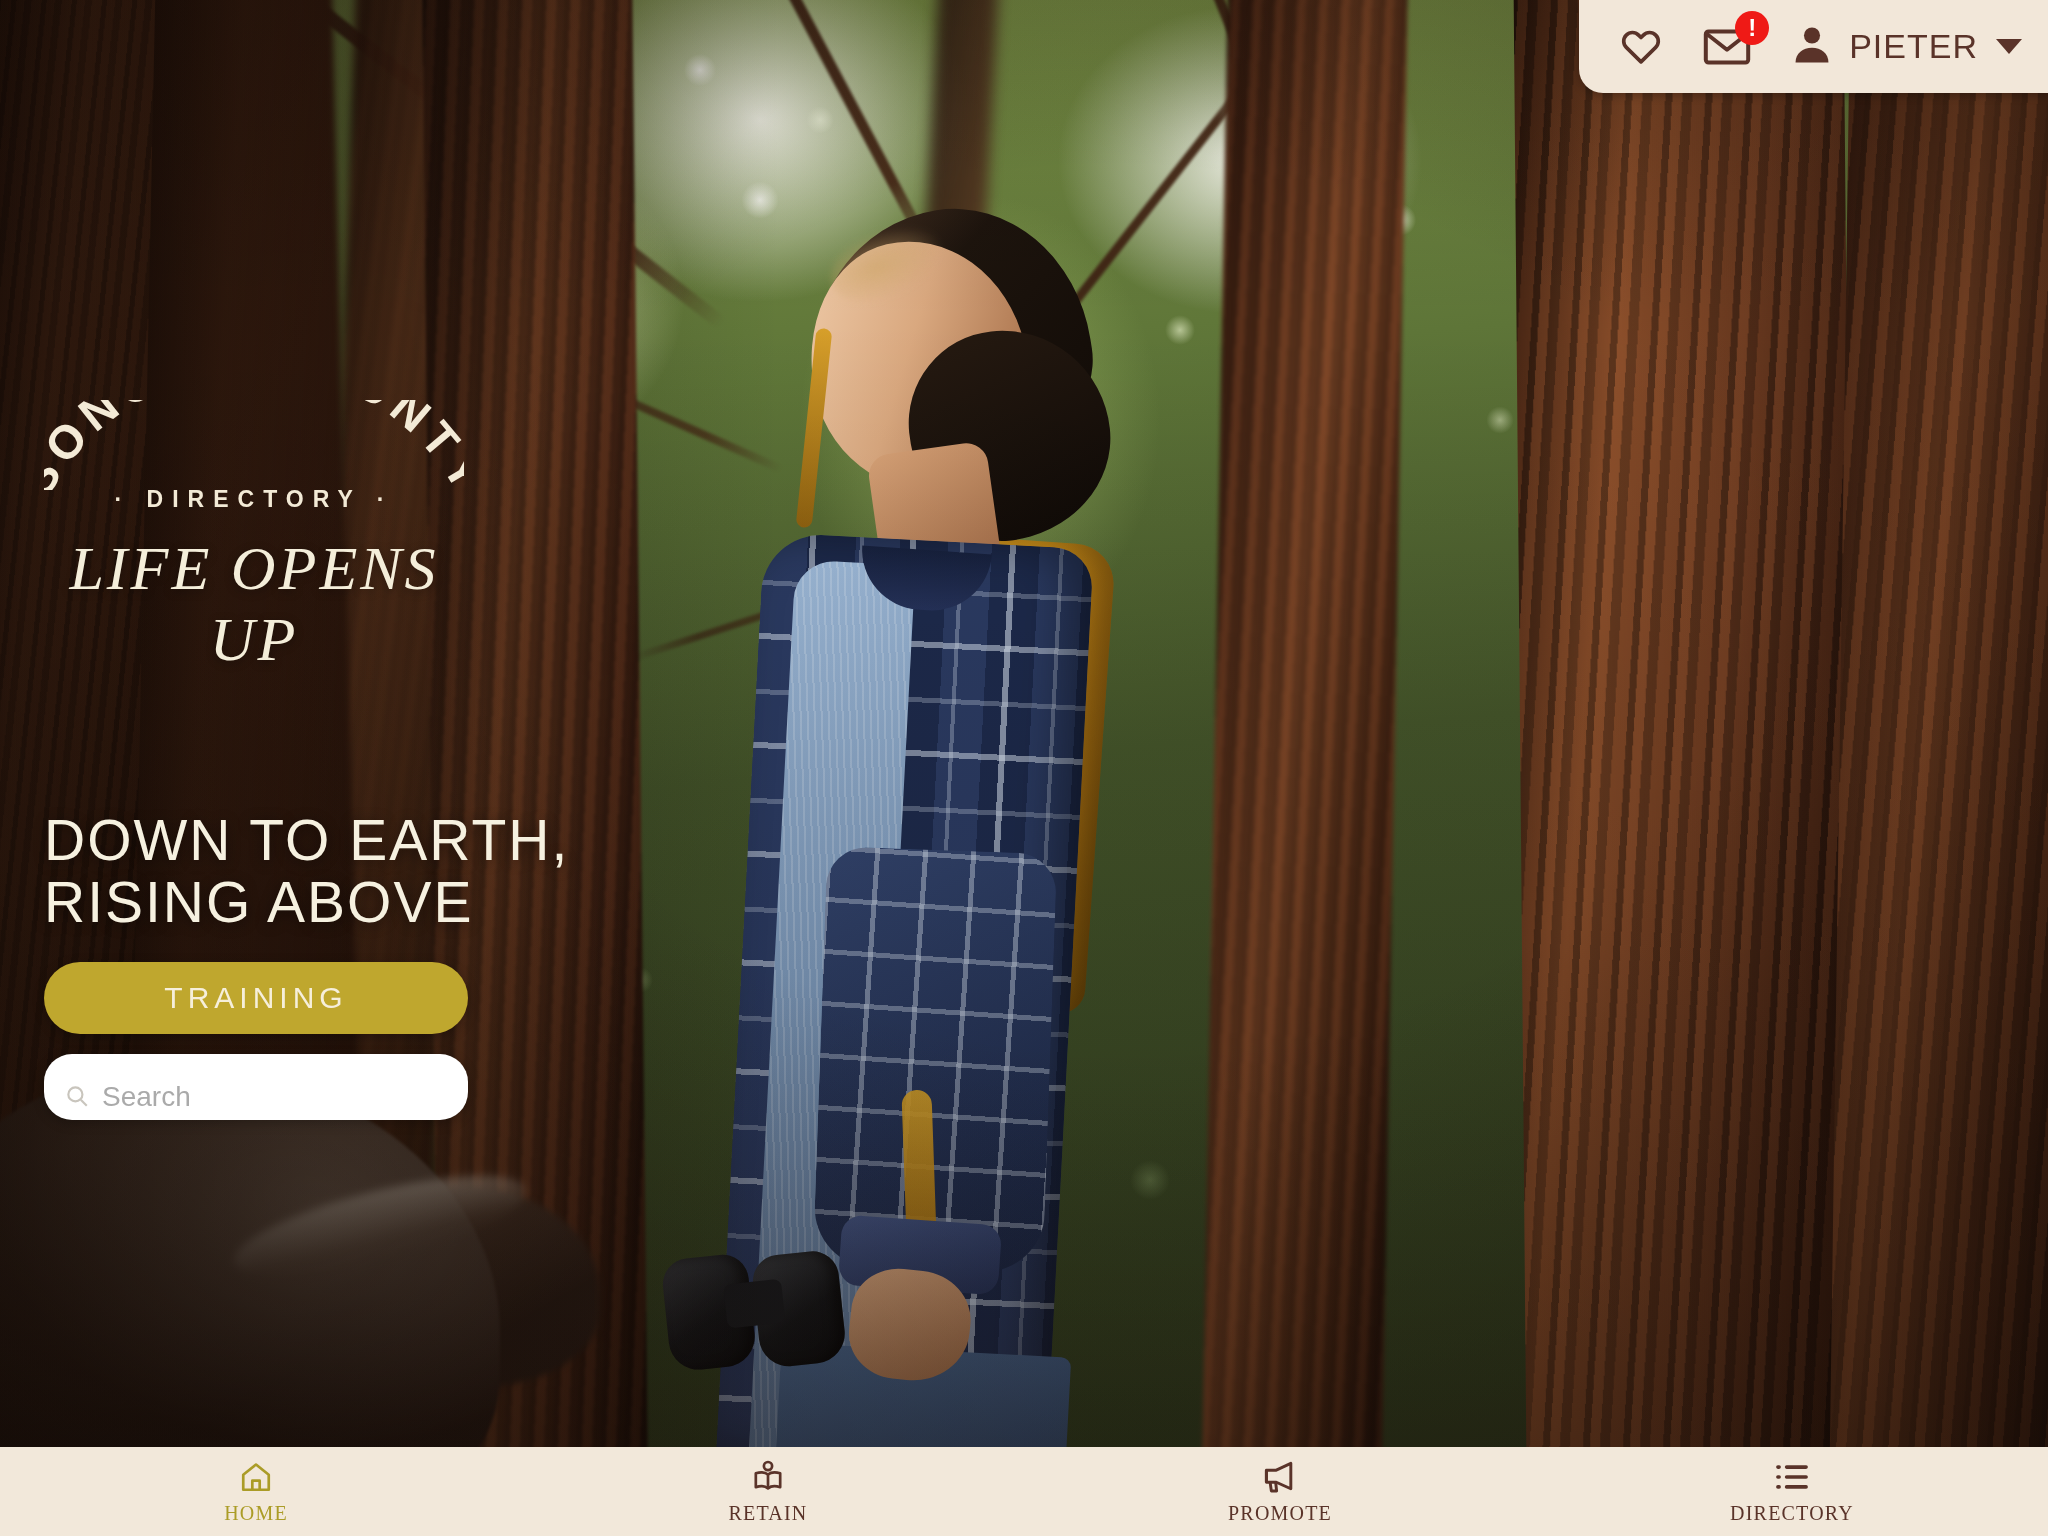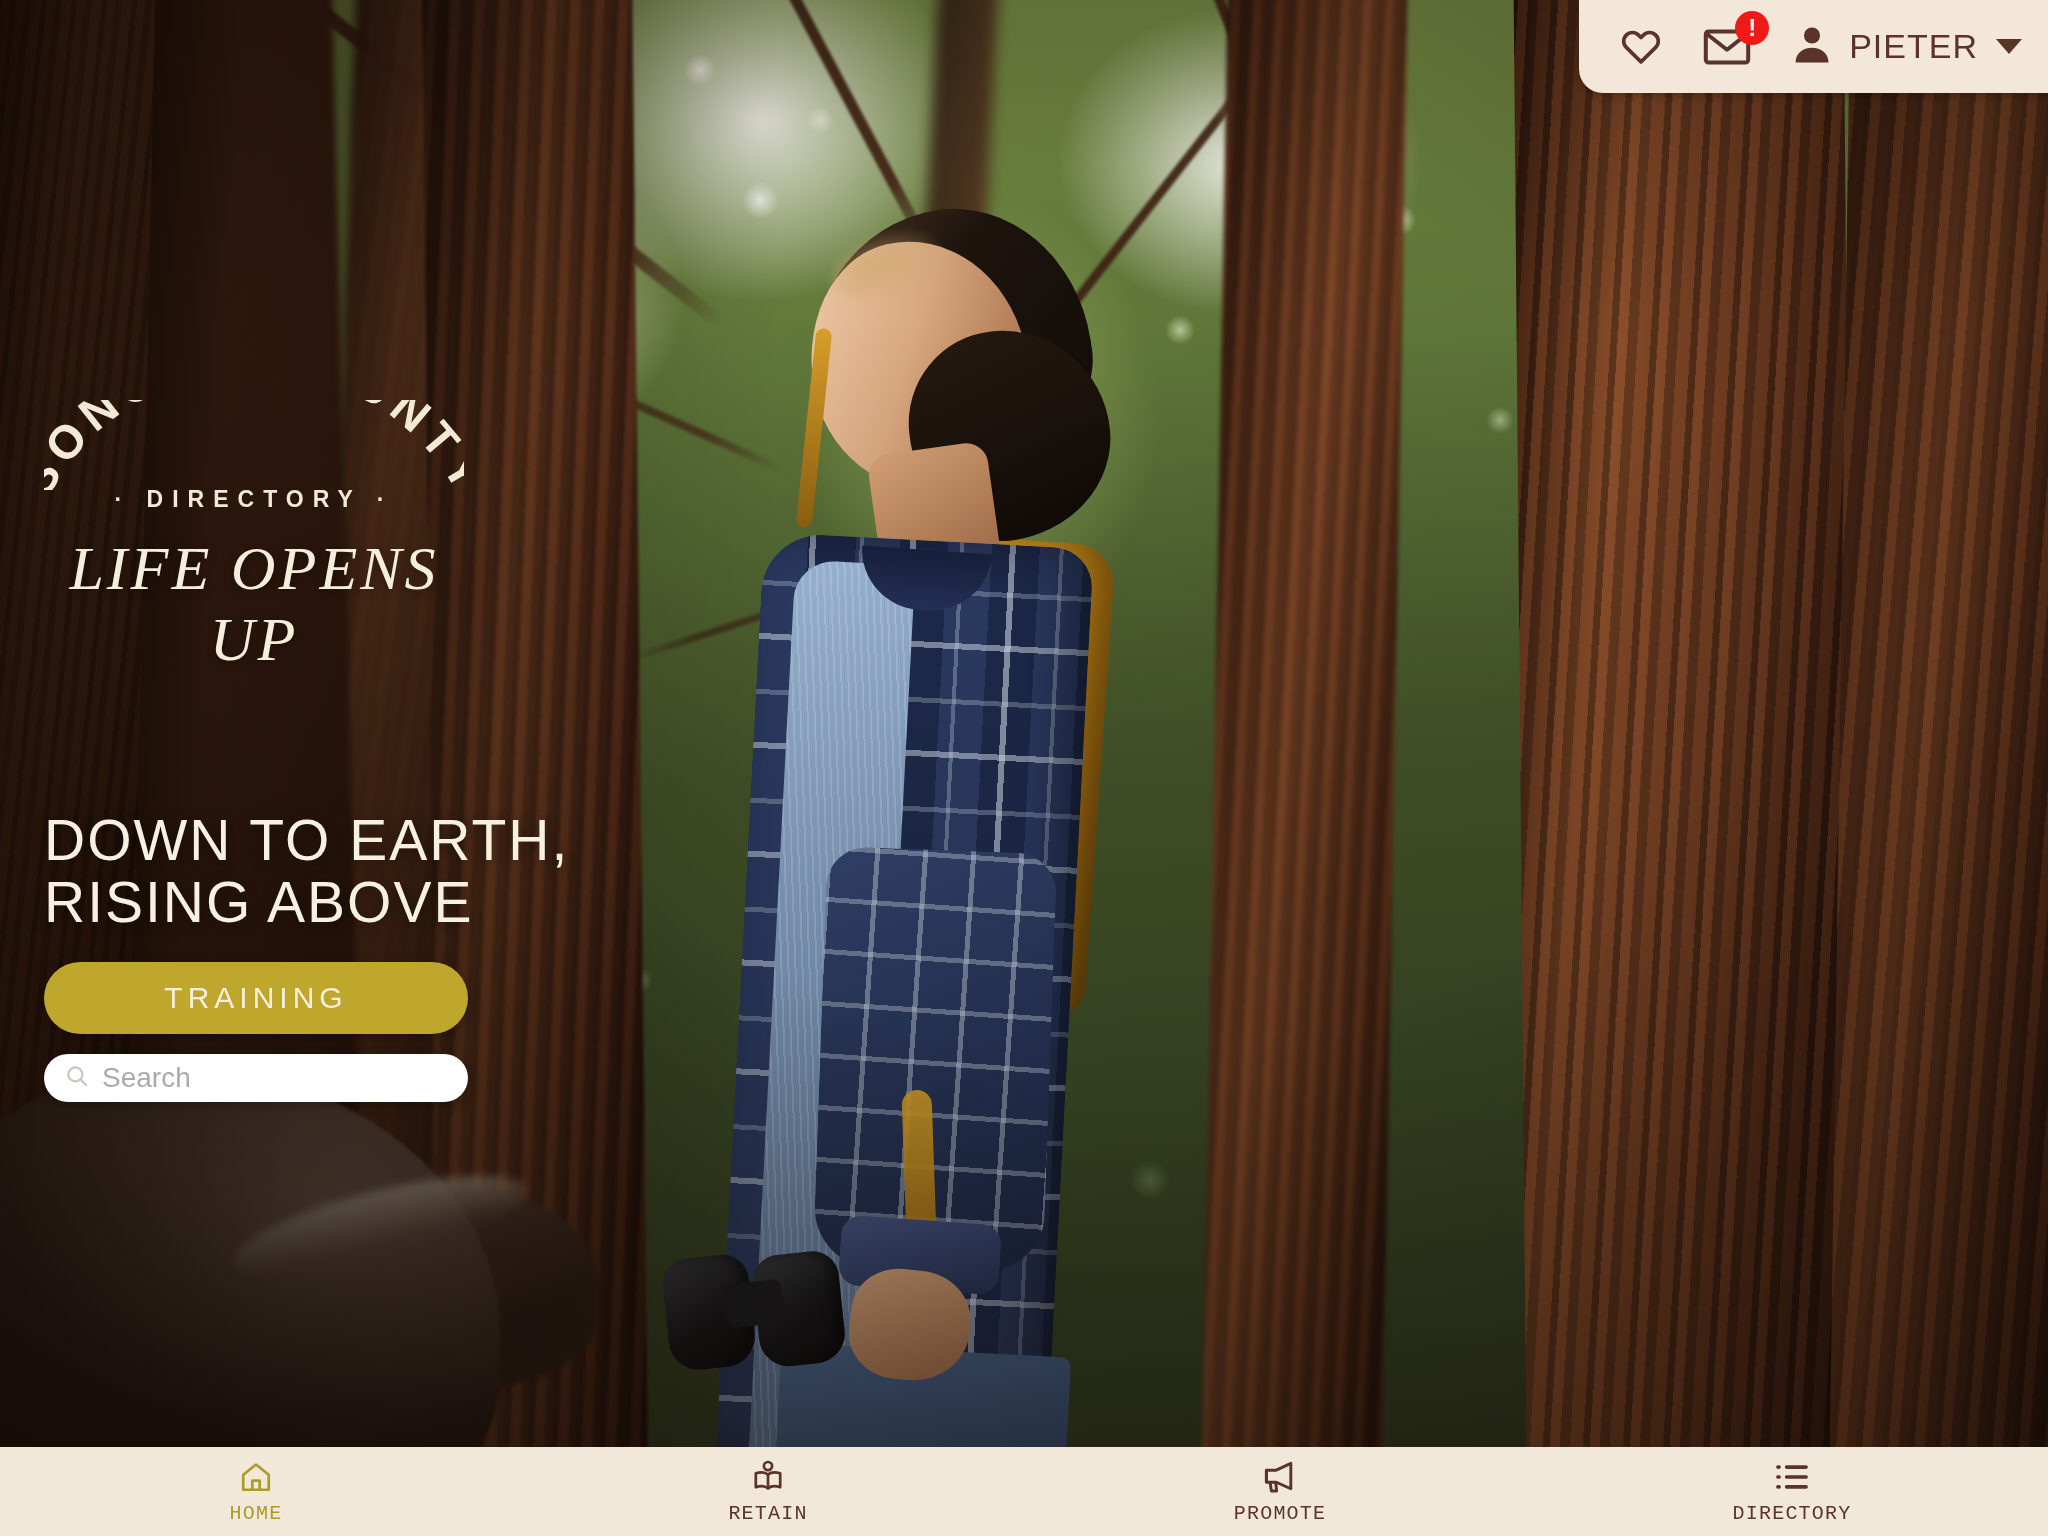--- a/index.html
+++ b/index.html
@@ -427,25 +427,25 @@
     font-weight: normal;
     letter-spacing: 5px;
     cursor: pointer;
     font-family: "Liberation Sans", sans-serif;
     box-shadow: 0 3px 12px rgba(0,0,0,.25);
   }
 
   .search-wrap {
     position: absolute;
     top: 1054px; left: 0;
-    width: 424px; height: 48px;
+    width: 424px; height: 66px;
     background: #fff;
     border-radius: 28px;
     display: flex;
-    align-items: center;
+    align-items: flex-end;
     padding: 7px 20px;
     gap: 12px;
     box-shadow: 0 3px 12px rgba(0,0,0,.25);
   }
   .search-input {
     flex: 1;
     border: none;
     outline: none;
     font-size: 28px;
     color: #555;
@@ -471,21 +471,21 @@
     justify-content: center;
     gap: 7px;
     cursor: pointer;
     color: #5a3329;
     height: 100%;
   }
   .nav-item.active { color: #ab9c27; }
   .nav-label {
     font-size: 20px;
     letter-spacing: 1.2px;
-    font-family: Liberation Mono, monospace;
+    font-family: Liberation Serif, serif;
   }
   .nav-icon { height: 36px; display: flex; align-items: center; justify-content: center; }
 </style>
 </head>
 <body>
 
 <div id="app">
 
   <div class="hero">
     <div class="photo">

